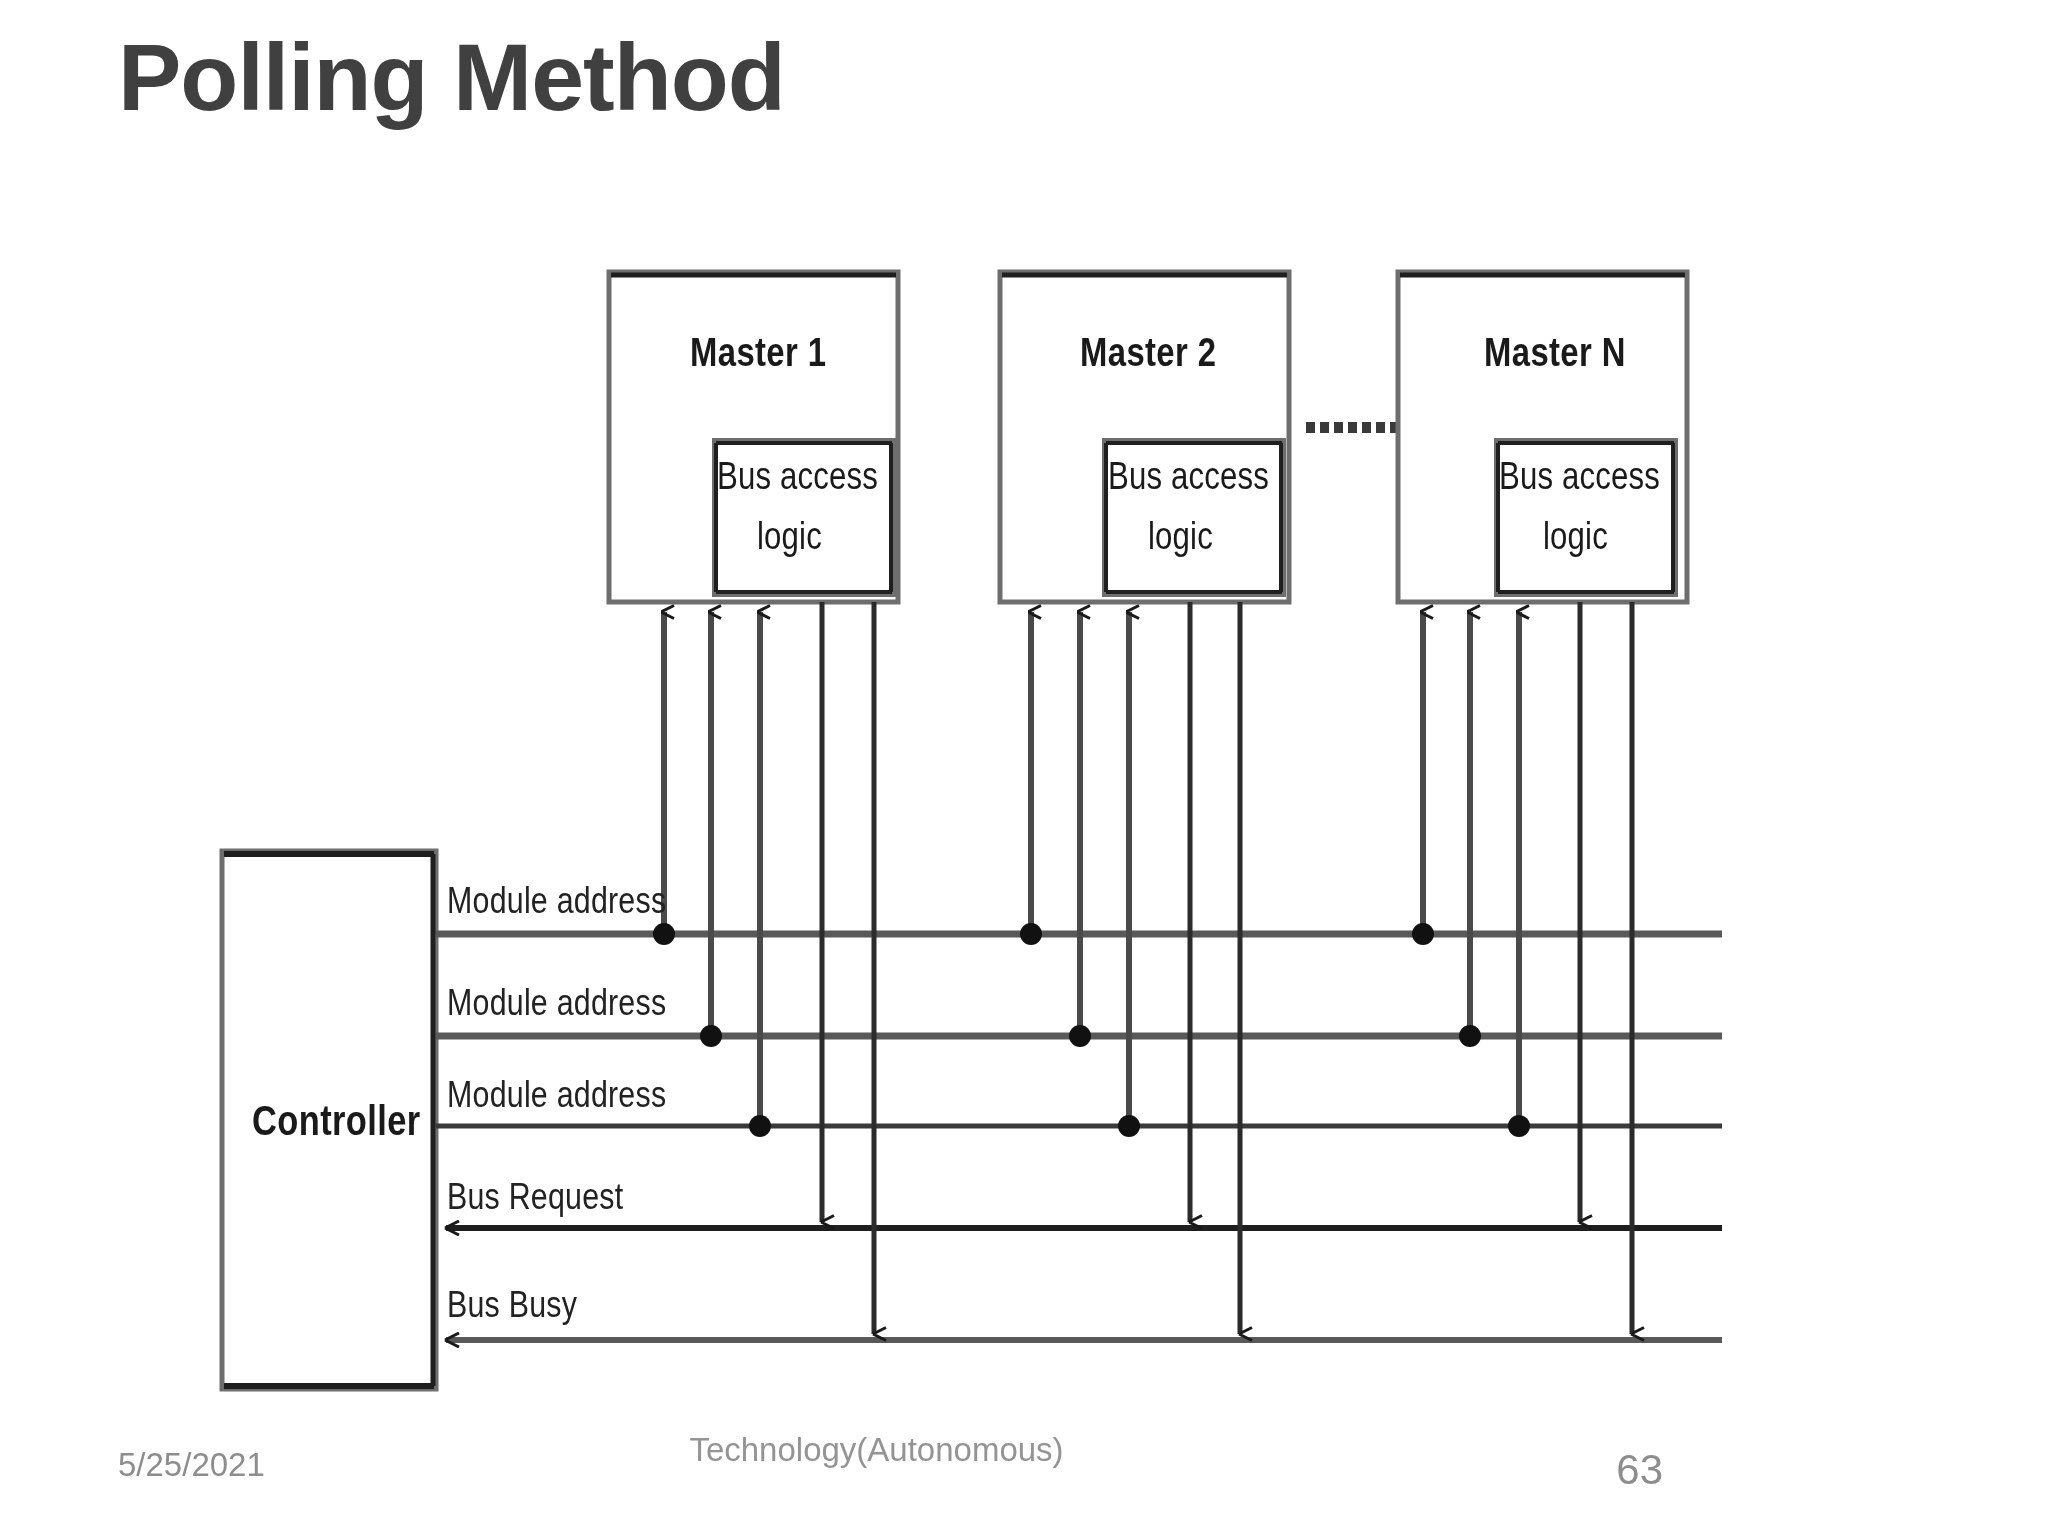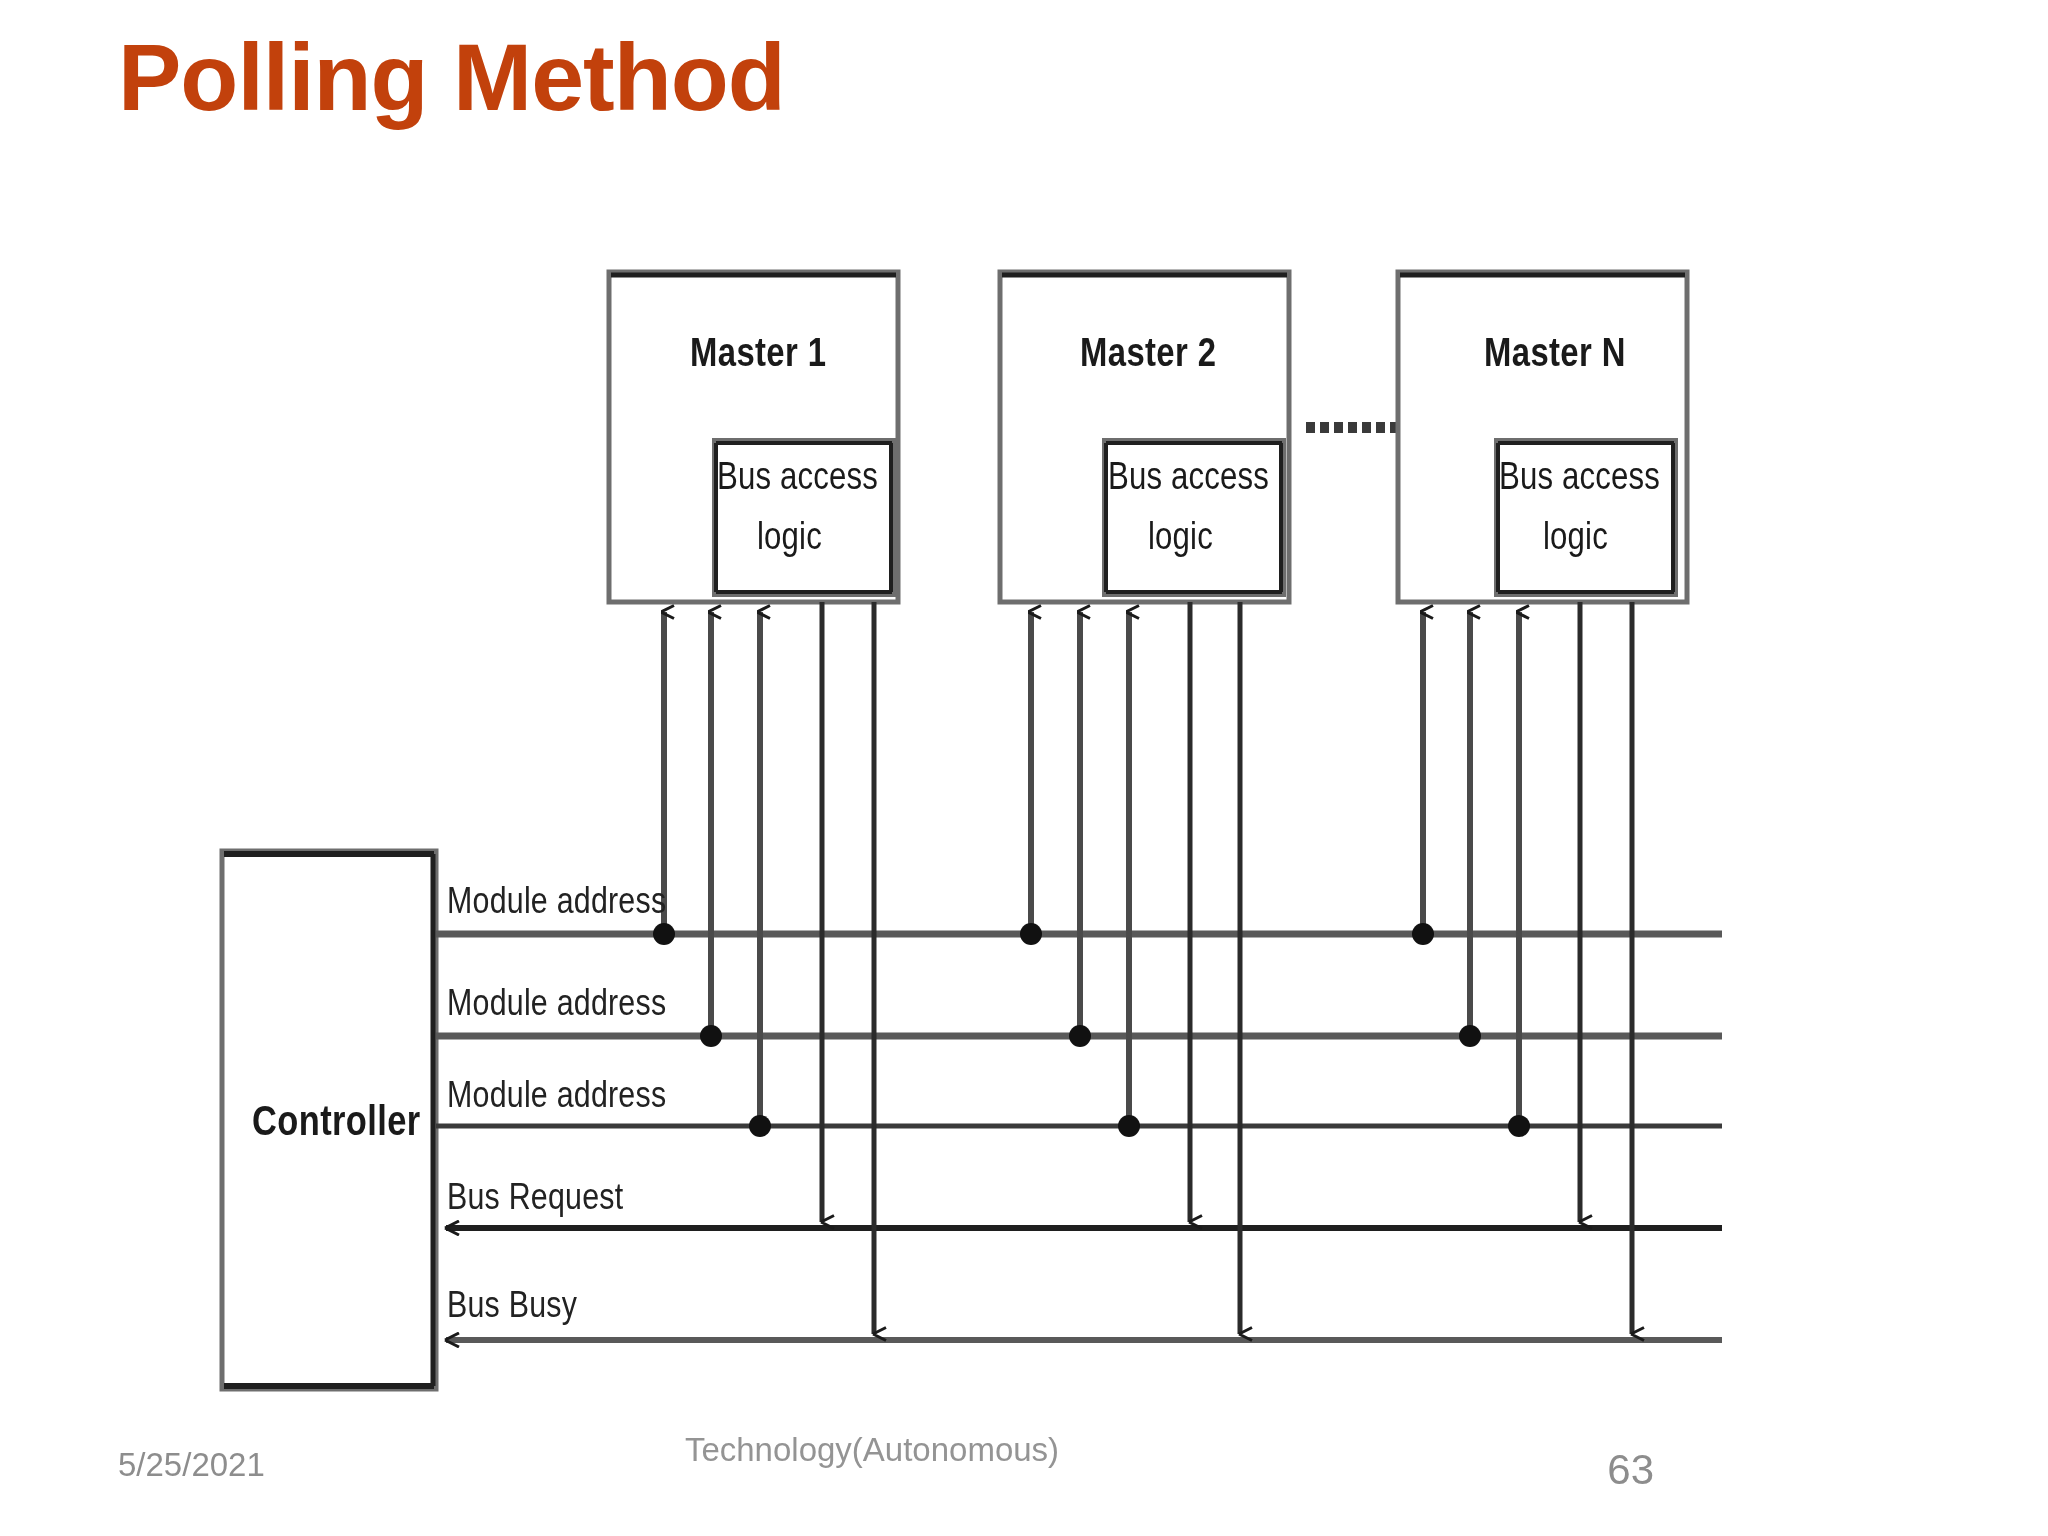--- a/index.html
+++ b/index.html
@@ -19,21 +19,21 @@
 
   
   #slide-title {
     position: absolute;
     left: 118px;
     top: 28px;
     font-size: 95px;
     font-weight: bold;
     letter-spacing: -1px;
     line-height: 1.05;
-    color: #c2410c;
+    color: #404040;
     white-space: nowrap;
   }
 
   
   #diagram {
     position: absolute;
     left: 0;
     top: 0;
     width: 2048px;
     height: 1080px;
@@ -73,20 +73,21 @@
     color: #222222;
   }
 
   
   #footer {
     position: absolute;
     left: 0;
     bottom: 0;
     width: 1744px;
     height: 120px;
+    padding-left: 9px;
   }
   #footer-date {
     position: absolute;
     left: 118px;
     top: 30px;
     font-size: 33px;
     color: #8d8d8d;
     font-family: "Liberation Sans", sans-serif;
   }
   #footer-center {

